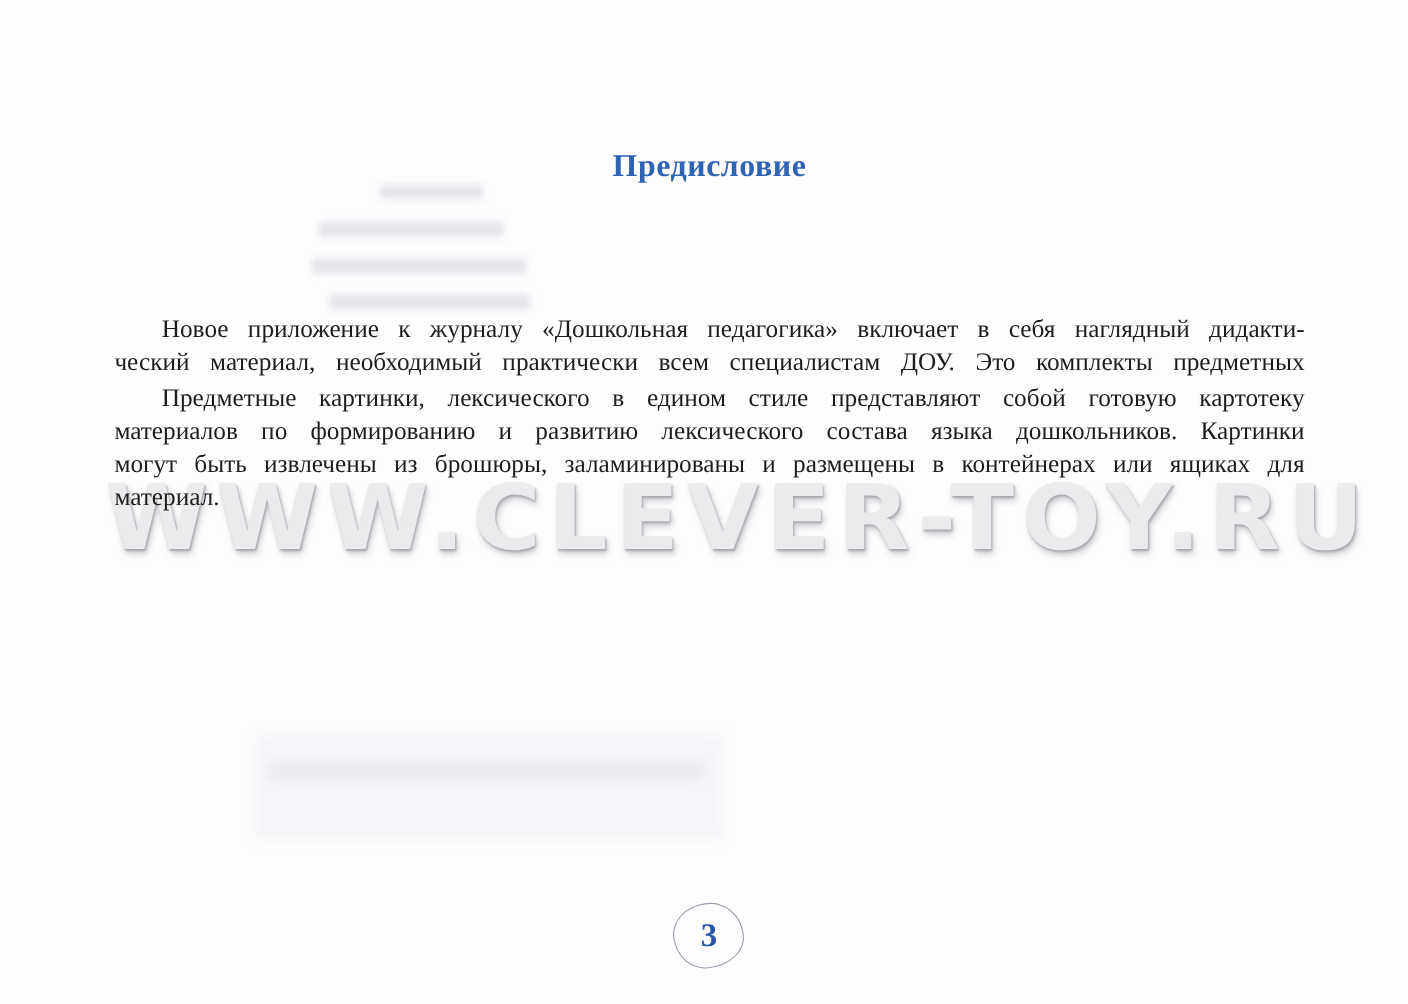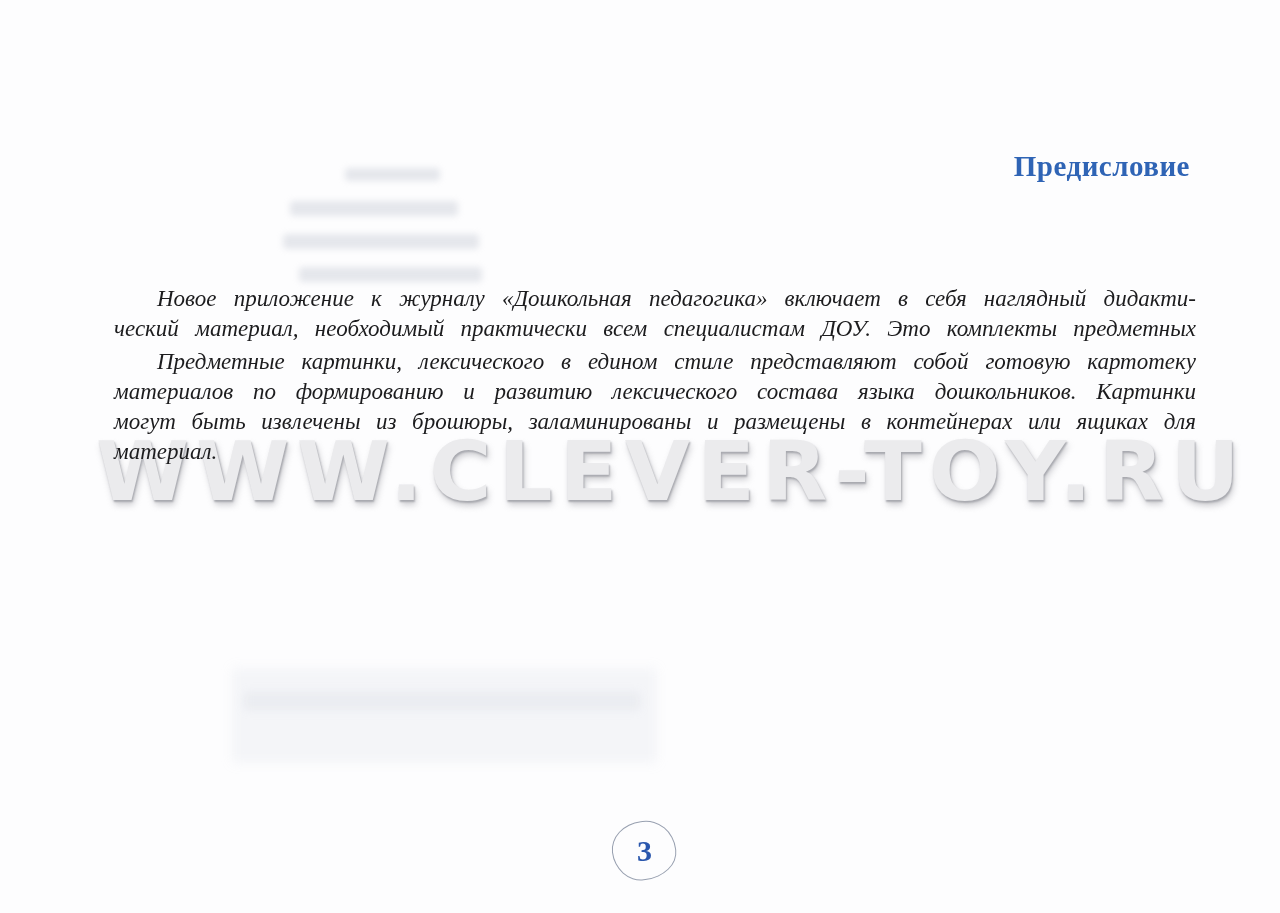--- a/index.html
+++ b/index.html
@@ -2,36 +2,36 @@
 <html><head>
 <meta charset="utf-8">
 <style>
   html,body { margin:0; padding:0; background:#ffffff; }
   .page {
     position:relative; width:1280px; height:913px;
     background:#fdfdfe; overflow:hidden;
     font-family:"Liberation Serif", serif;
   }
   .title {
-    position:absolute; top:131px; left:100px; width:1090px;
-    text-align:right; font-size:29px; font-weight:bold;
+    position:absolute; top:116px; left:100px; width:1090px;
+    text-align:center; font-size:29px; font-weight:bold;
     color:#2f64b5; letter-spacing:0.5px; z-index:3;
   }
   .watermark {
     position:absolute; top:424px; left:96px; width:1140px;
     font-family:"DejaVu Sans", sans-serif; font-weight:bold;
     font-size:82px; letter-spacing:7px; white-space:nowrap;
     color:#ebebed;
     text-shadow:1px 2px 2px #a8a9af, 2px 5px 6px rgba(150,151,157,0.45);
     transform:scaleX(1.03); transform-origin:left center;
     z-index:1; user-select:none;
   }
   .body-text {
-    position:absolute; top:284px; left:114px; width:1082px;
-    font-size:23px; line-height:30.3px; color:#1c1c1e; z-index:2;font-style:italic;
+    position:absolute; top:284px; left:104px; width:1082px;
+    font-size:23px; line-height:30.3px; color:#1c1c1e; z-index:2;
   }
   .para { margin:0 0 2px 0; }
   .line { text-align:justify; text-align-last:justify; }
   .line.last { text-align-last:left; }
   .line.first { text-indent:43px; }
   .pagenum-circle {
     position:absolute; left:612px; top:821px; width:62px; height:57px;
     border:1.5px solid #98a0b0;
     border-radius:52% 48% 55% 45% / 48% 55% 45% 55%;
     transform:rotate(-7deg);

